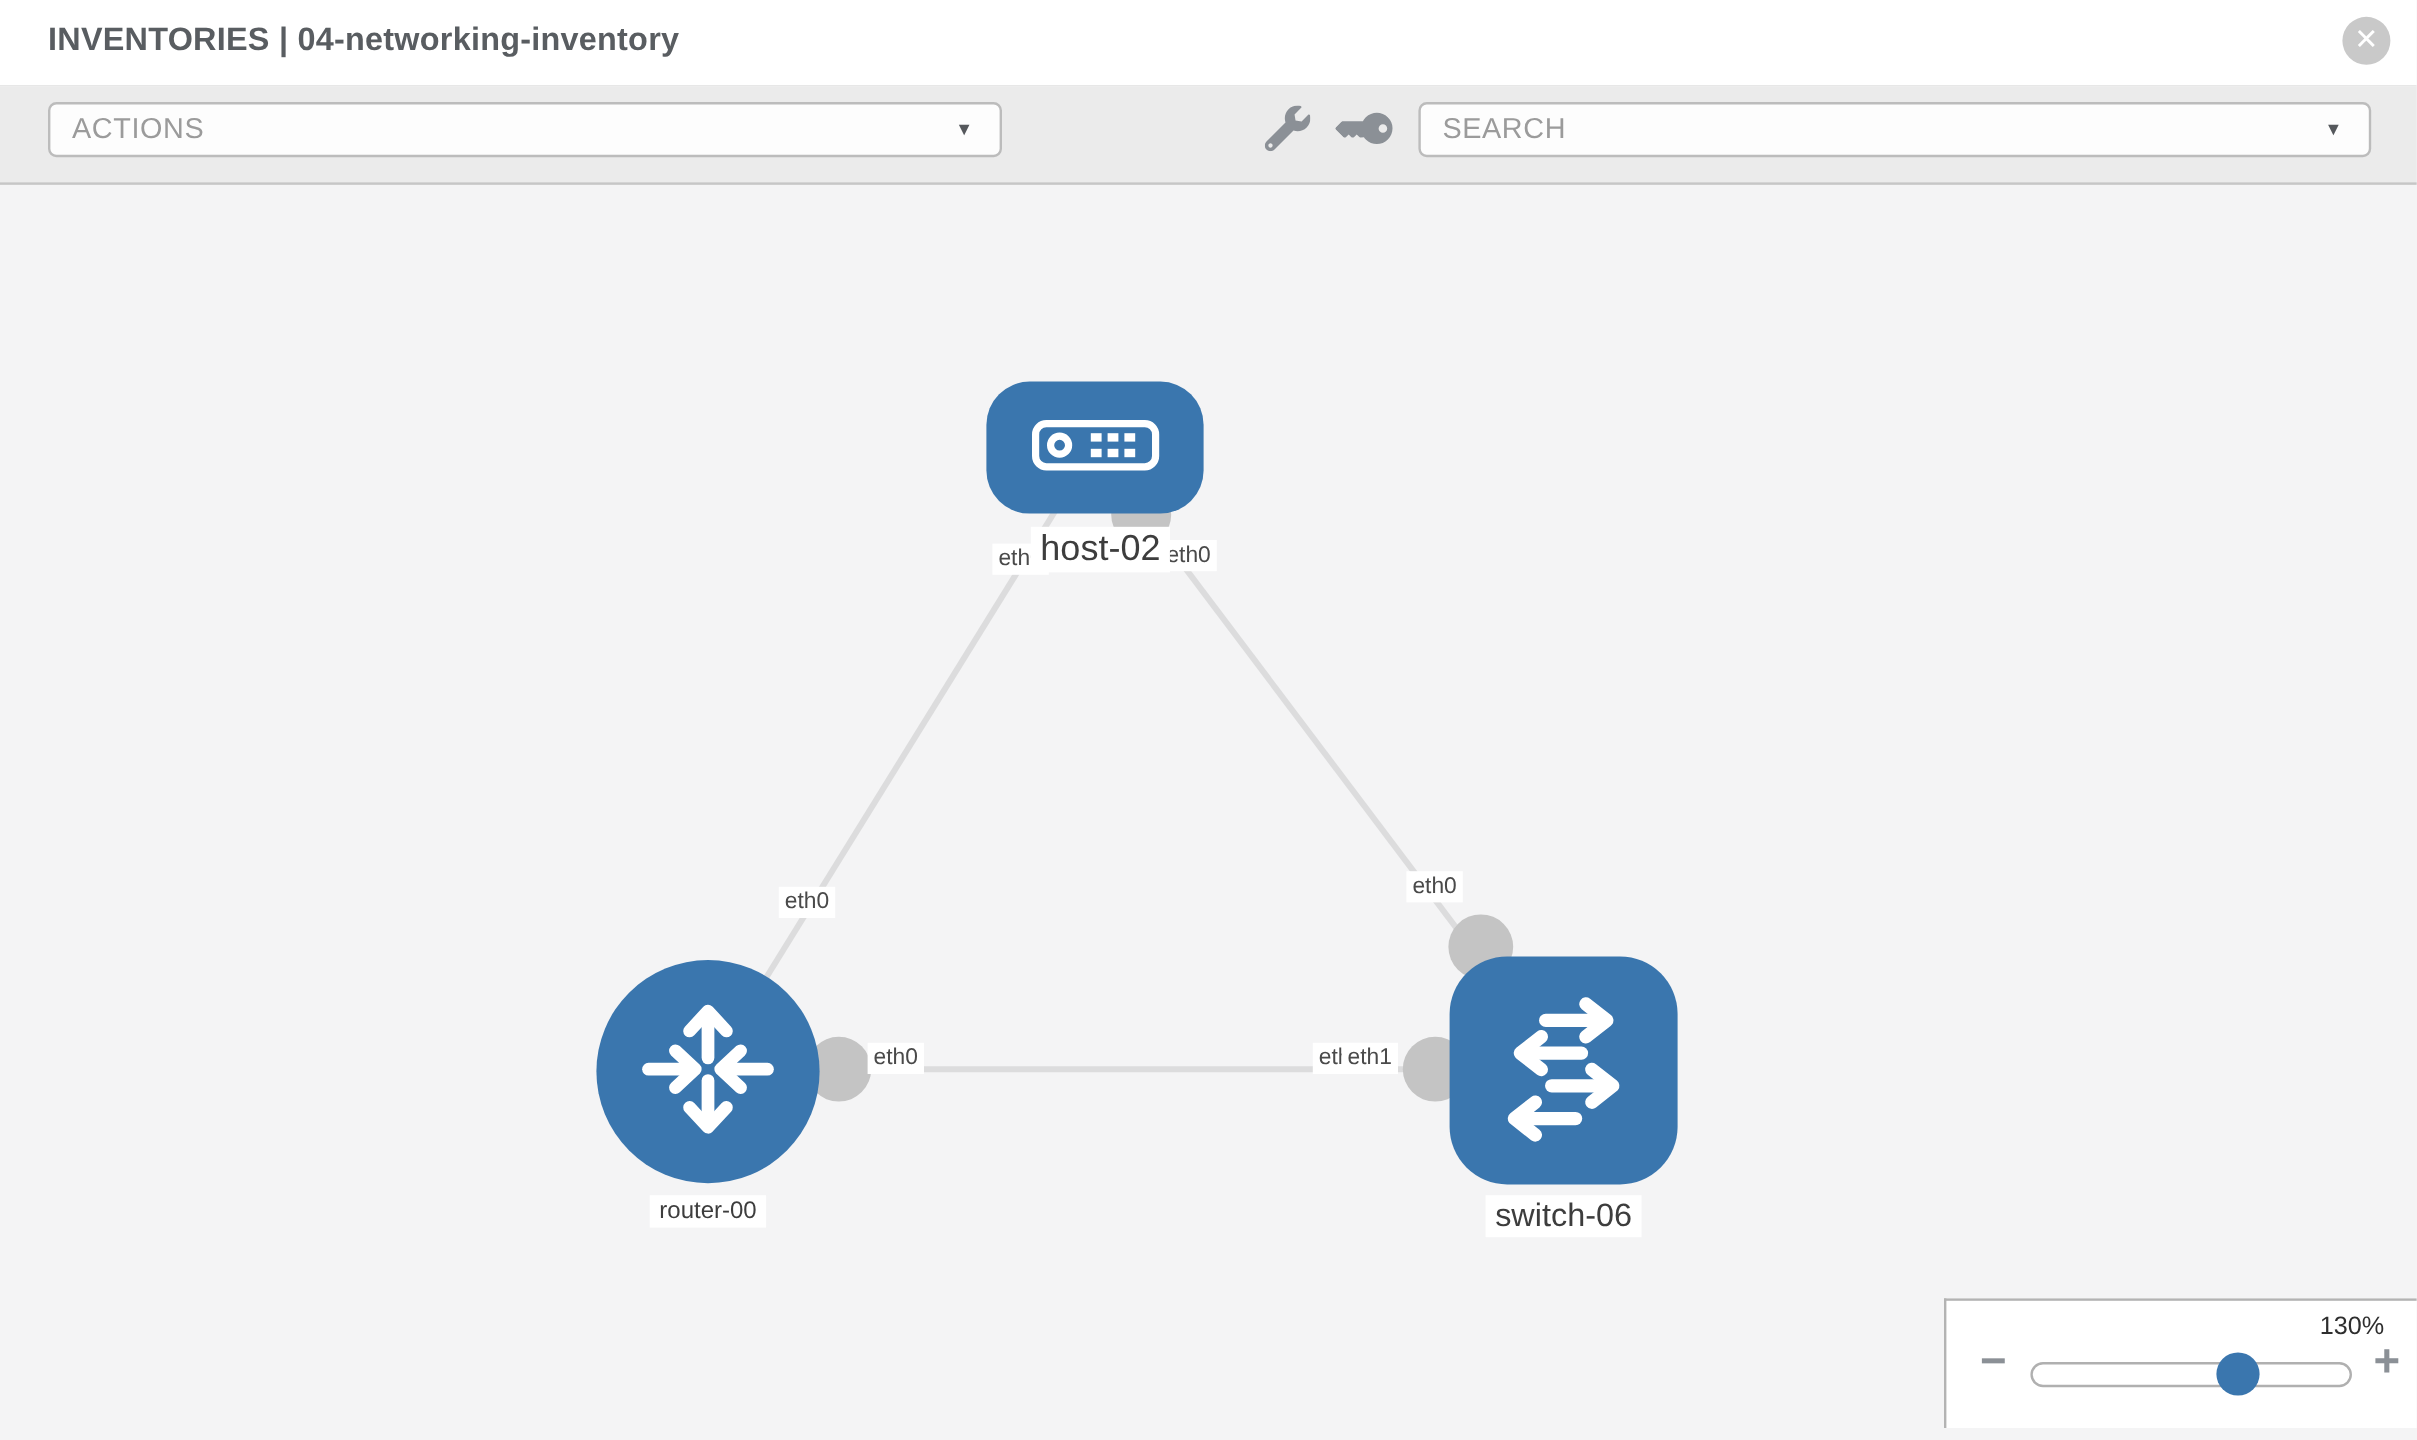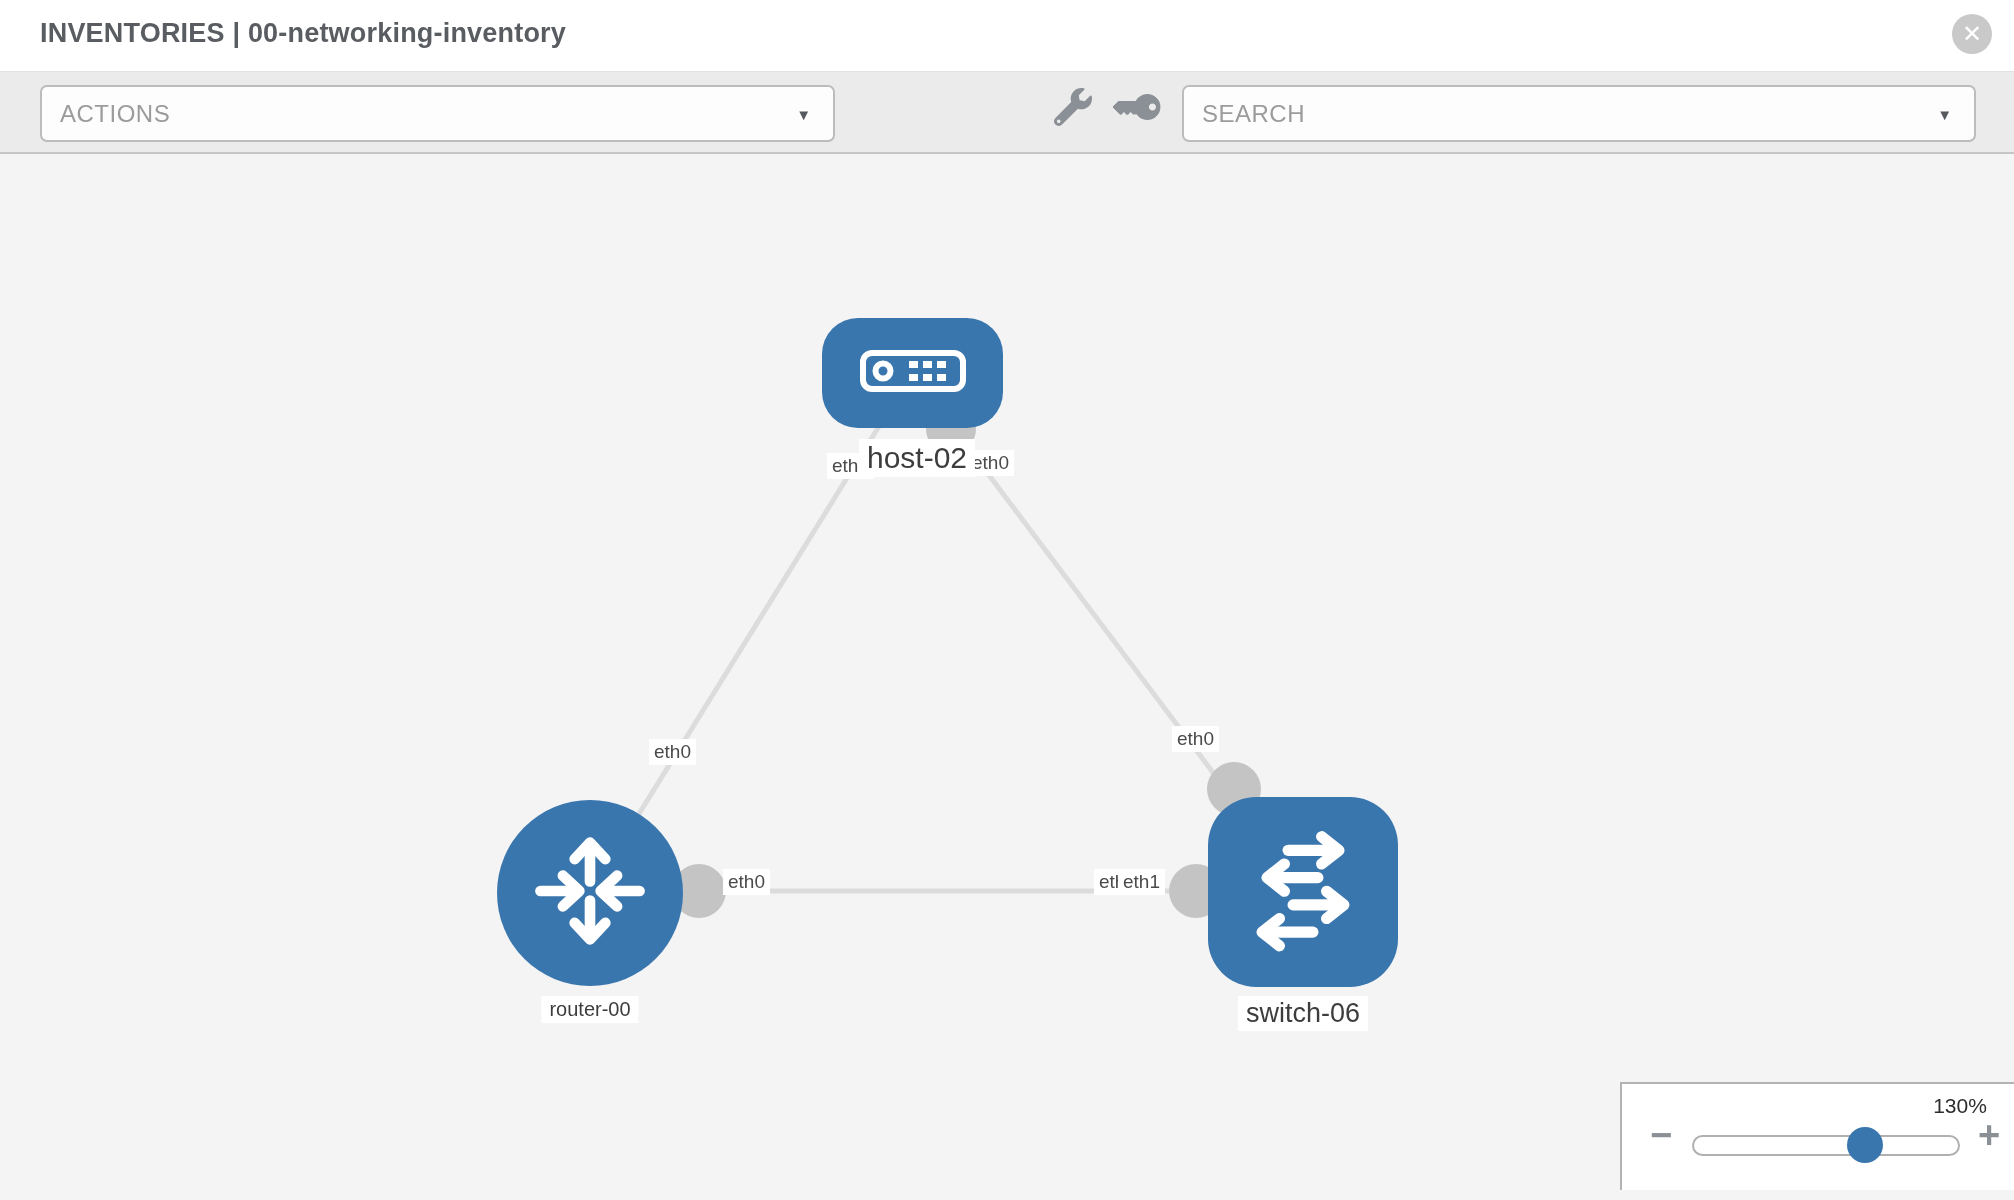--- a/index.html
+++ b/index.html
@@ -21,21 +21,21 @@
     font-size:24px; font-weight:700; text-align:center; line-height:39px;
     cursor:pointer; user-select:none;
   }
 
   
   .toolbar {
     position:absolute; left:0; top:72px; width:2014px; height:82px;
     background:#ebebeb; border-bottom:2px solid #c6c6c6; z-index:30;
   }
   .select-box {
-    position:absolute; top:13px; height:57px;
+    position:absolute; top:13px; height:46px;
     background:#fdfdfd; border:2px solid #bcbcbc; border-radius:7px;
     display:flex; align-items:center; cursor:pointer;
   }
   .select-box .sel-label {
     margin-left:18px; font-size:24px; color:#9b9b9b; letter-spacing:0.5px;
   }
   .select-box .caret {
     position:absolute; right:22px; top:50%; transform:translateY(-50%);
     font-size:15px; color:#55585c;
   }
@@ -175,21 +175,21 @@
 
 <div class="chip chip-l0-from">eth0</div>
 <div class="chip chip-l0-to">eth0</div>
 <div class="chip chip-l1-from">eth0</div>
 <div class="chip chip-l1-to">eth0</div>
 <div class="chip chip-l2-from">eth0</div>
 <div class="chip chip-l2-behind">eth0</div>
 <div class="chip chip-l2-to">eth1</div>
 
 <div class="header">
-  <div class="header-title">INVENTORIES | 00-networking-inventory</div>
+  <div class="header-title">INVENTORIES | 04-networking-inventory</div>
   <div class="close-btn">✕</div>
 </div>
 
 <div class="toolbar">
   <div class="select-box actions-box">
     <span class="sel-label">ACTIONS</span>
     <span class="caret">▼</span>
   </div>
 
   <div class="tool-icon-btn wrench-pos">

